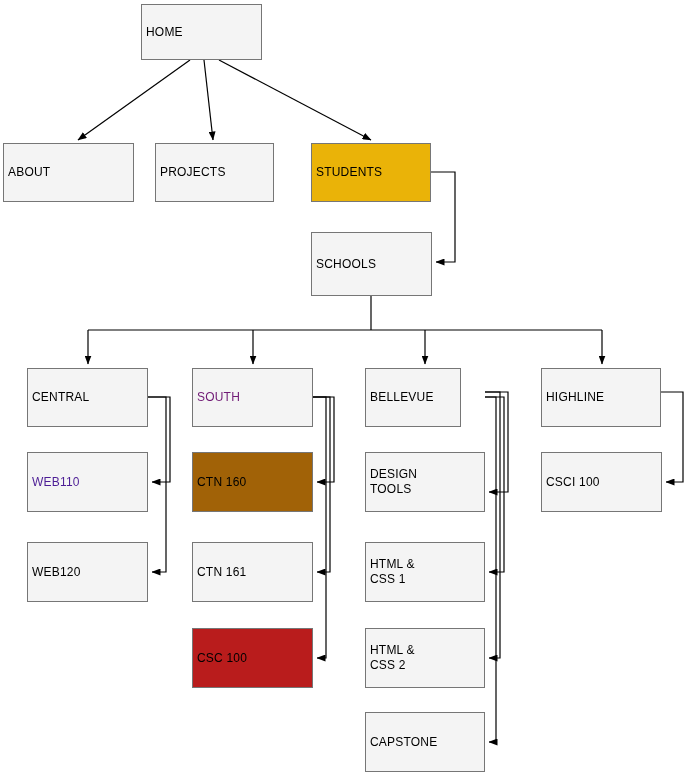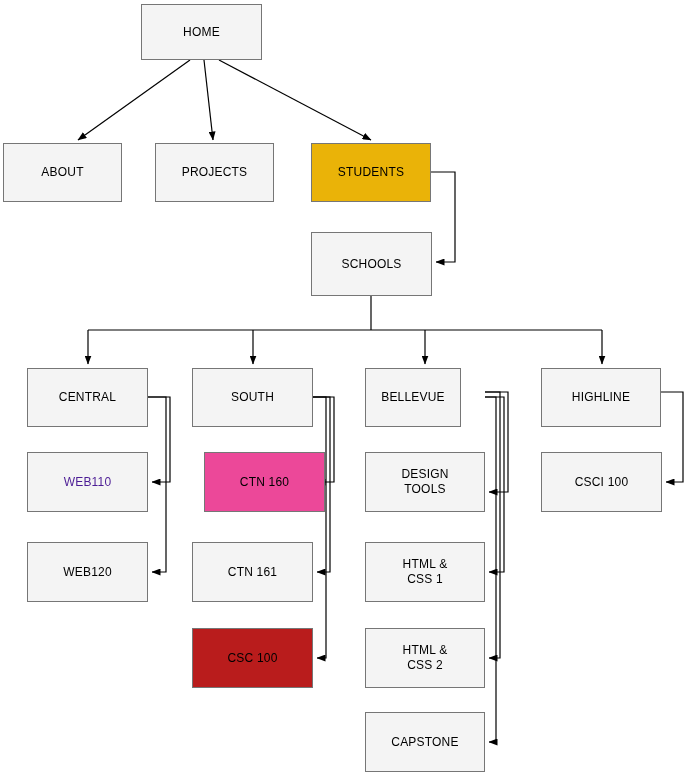--- a/index.html
+++ b/index.html
@@ -27,21 +27,20 @@
     pointer-events: none;
   }
   .node-box {
     position: absolute;
     box-sizing: border-box;
     background: #f4f4f4;
     border: 1px solid #767676;
     display: flex;
     align-items: center;
     justify-content: center;
-    text-align: center;
     color: #000000;
     font-family: "Liberation Sans", sans-serif;
     font-size: 12px;
     letter-spacing: 0.2px;
     line-height: 15px;
     white-space: pre-line;
     z-index: 2;
   }
   .node-label {
     display: block;
@@ -91,31 +90,31 @@
       <path d="M485,397 L504,397 L504,572 L489,572" marker-end="url(#arrowhead)"></path>
       <path d="M485,392 L500,392 L500,658 L489,658" marker-end="url(#arrowhead)"></path>
       <path d="M485,397 L496,397 L496,742 L489,742" marker-end="url(#arrowhead)"></path>
 
       <path d="M661,392 L683,392 L683,482 L666,482" marker-end="url(#arrowhead)"></path>
     </g>
   </svg>
 
   <div id="node-layer">
       <div class="node-box" style="left: 141px; top: 4px; width: 121px; height: 56px; background: rgb(244, 244, 244); border-color: rgb(118, 118, 118); color: rgb(0, 0, 0);"><span class="node-label">HOME</span></div>
-      <div class="node-box clipped" style="left: 3px; top: 143px; width: 119px; height: 59px; background: rgb(244, 244, 244); border-color: rgb(118, 118, 118); color: rgb(0, 0, 0);"><span class="node-label">ABOUT</span></div>
+      <div class="node-box clipped" style="left: 3px; top: 143px; width: 131px; height: 59px; background: rgb(244, 244, 244); border-color: rgb(118, 118, 118); color: rgb(0, 0, 0);"><span class="node-label">ABOUT</span></div>
       <div class="node-box" style="left: 155px; top: 143px; width: 119px; height: 59px; background: rgb(244, 244, 244); border-color: rgb(118, 118, 118); color: rgb(0, 0, 0);"><span class="node-label">PROJECTS</span></div>
       <div class="node-box" style="left: 311px; top: 143px; width: 120px; height: 59px; background: #eab308; border-color: rgb(118, 118, 118); color: rgb(0, 0, 0);"><span class="node-label">STUDENTS</span></div>
       <div class="node-box" style="left: 311px; top: 232px; width: 121px; height: 64px; background: rgb(244, 244, 244); border-color: rgb(118, 118, 118); color: rgb(0, 0, 0);"><span class="node-label">SCHOOLS</span></div>
       <div class="node-box" style="left: 27px; top: 368px; width: 121px; height: 59px; background: rgb(244, 244, 244); border-color: rgb(118, 118, 118); color: rgb(0, 0, 0);"><span class="node-label">CENTRAL</span></div>
-      <div class="node-box" style="left: 192px; top: 368px; width: 121px; height: 59px; background: rgb(244, 244, 244); border-color: rgb(118, 118, 118); color: #000000;"><span class="node-label">SOUTH</span></div>
+      <div class="node-box" style="left: 192px; top: 368px; width: 121px; height: 59px; background: rgb(244, 244, 244); border-color: rgb(118, 118, 118); color: #701a75;"><span class="node-label">SOUTH</span></div>
       <div class="node-box" style="left: 365px; top: 368px; width: 96px; height: 59px; background: rgb(244, 244, 244); border-color: rgb(118, 118, 118); color: rgb(0, 0, 0);"><span class="node-label">BELLEVUE</span></div>
       <div class="node-box" style="left: 541px; top: 368px; width: 120px; height: 59px; background: rgb(244, 244, 244); border-color: rgb(118, 118, 118); color: rgb(0, 0, 0);"><span class="node-label">HIGHLINE</span></div>
       <div class="node-box" style="left: 27px; top: 452px; width: 121px; height: 60px; background: rgb(244, 244, 244); border-color: rgb(118, 118, 118); color: #4c1d95;"><span class="node-label">WEB110</span></div>
       <div class="node-box" style="left: 27px; top: 542px; width: 121px; height: 60px; background: rgb(244, 244, 244); border-color: rgb(118, 118, 118); color: rgb(0, 0, 0);"><span class="node-label">WEB120</span></div>
-      <div class="node-box" style="left: 192px; top: 452px; width: 121px; height: 60px; background: #ec4899; border-color: rgb(118, 118, 118); color: rgb(0, 0, 0); margin-left: 12px;"><span class="node-label">CTN 160</span></div>
+      <div class="node-box" style="left: 192px; top: 452px; width: 121px; height: 60px; background: #a16207; border-color: rgb(118, 118, 118); color: rgb(0, 0, 0);"><span class="node-label">CTN 160</span></div>
       <div class="node-box" style="left: 192px; top: 542px; width: 121px; height: 60px; background: rgb(244, 244, 244); border-color: rgb(118, 118, 118); color: rgb(0, 0, 0);"><span class="node-label">CTN 161</span></div>
       <div class="node-box" style="left: 192px; top: 628px; width: 121px; height: 60px; background: #b91c1c; border-color: rgb(118, 118, 118); color: rgb(0, 0, 0);"><span class="node-label">CSC 100</span></div>
       <div class="node-box" style="left: 365px; top: 452px; width: 120px; height: 60px; background: rgb(244, 244, 244); border-color: rgb(118, 118, 118); color: rgb(0, 0, 0);"><span class="node-label">DESIGN
 TOOLS</span></div>
       <div class="node-box" style="left: 365px; top: 542px; width: 120px; height: 60px; background: rgb(244, 244, 244); border-color: rgb(118, 118, 118); color: rgb(0, 0, 0);"><span class="node-label">HTML &amp;
 CSS 1</span></div>
       <div class="node-box" style="left: 365px; top: 628px; width: 120px; height: 60px; background: rgb(244, 244, 244); border-color: rgb(118, 118, 118); color: rgb(0, 0, 0);"><span class="node-label">HTML &amp;
 CSS 2</span></div>
       <div class="node-box" style="left: 365px; top: 712px; width: 120px; height: 60px; background: rgb(244, 244, 244); border-color: rgb(118, 118, 118); color: rgb(0, 0, 0);"><span class="node-label">CAPSTONE</span></div>
       <div class="node-box" style="left: 541px; top: 452px; width: 121px; height: 60px; background: rgb(244, 244, 244); border-color: rgb(118, 118, 118); color: rgb(0, 0, 0);"><span class="node-label">CSCI 100</span></div>

